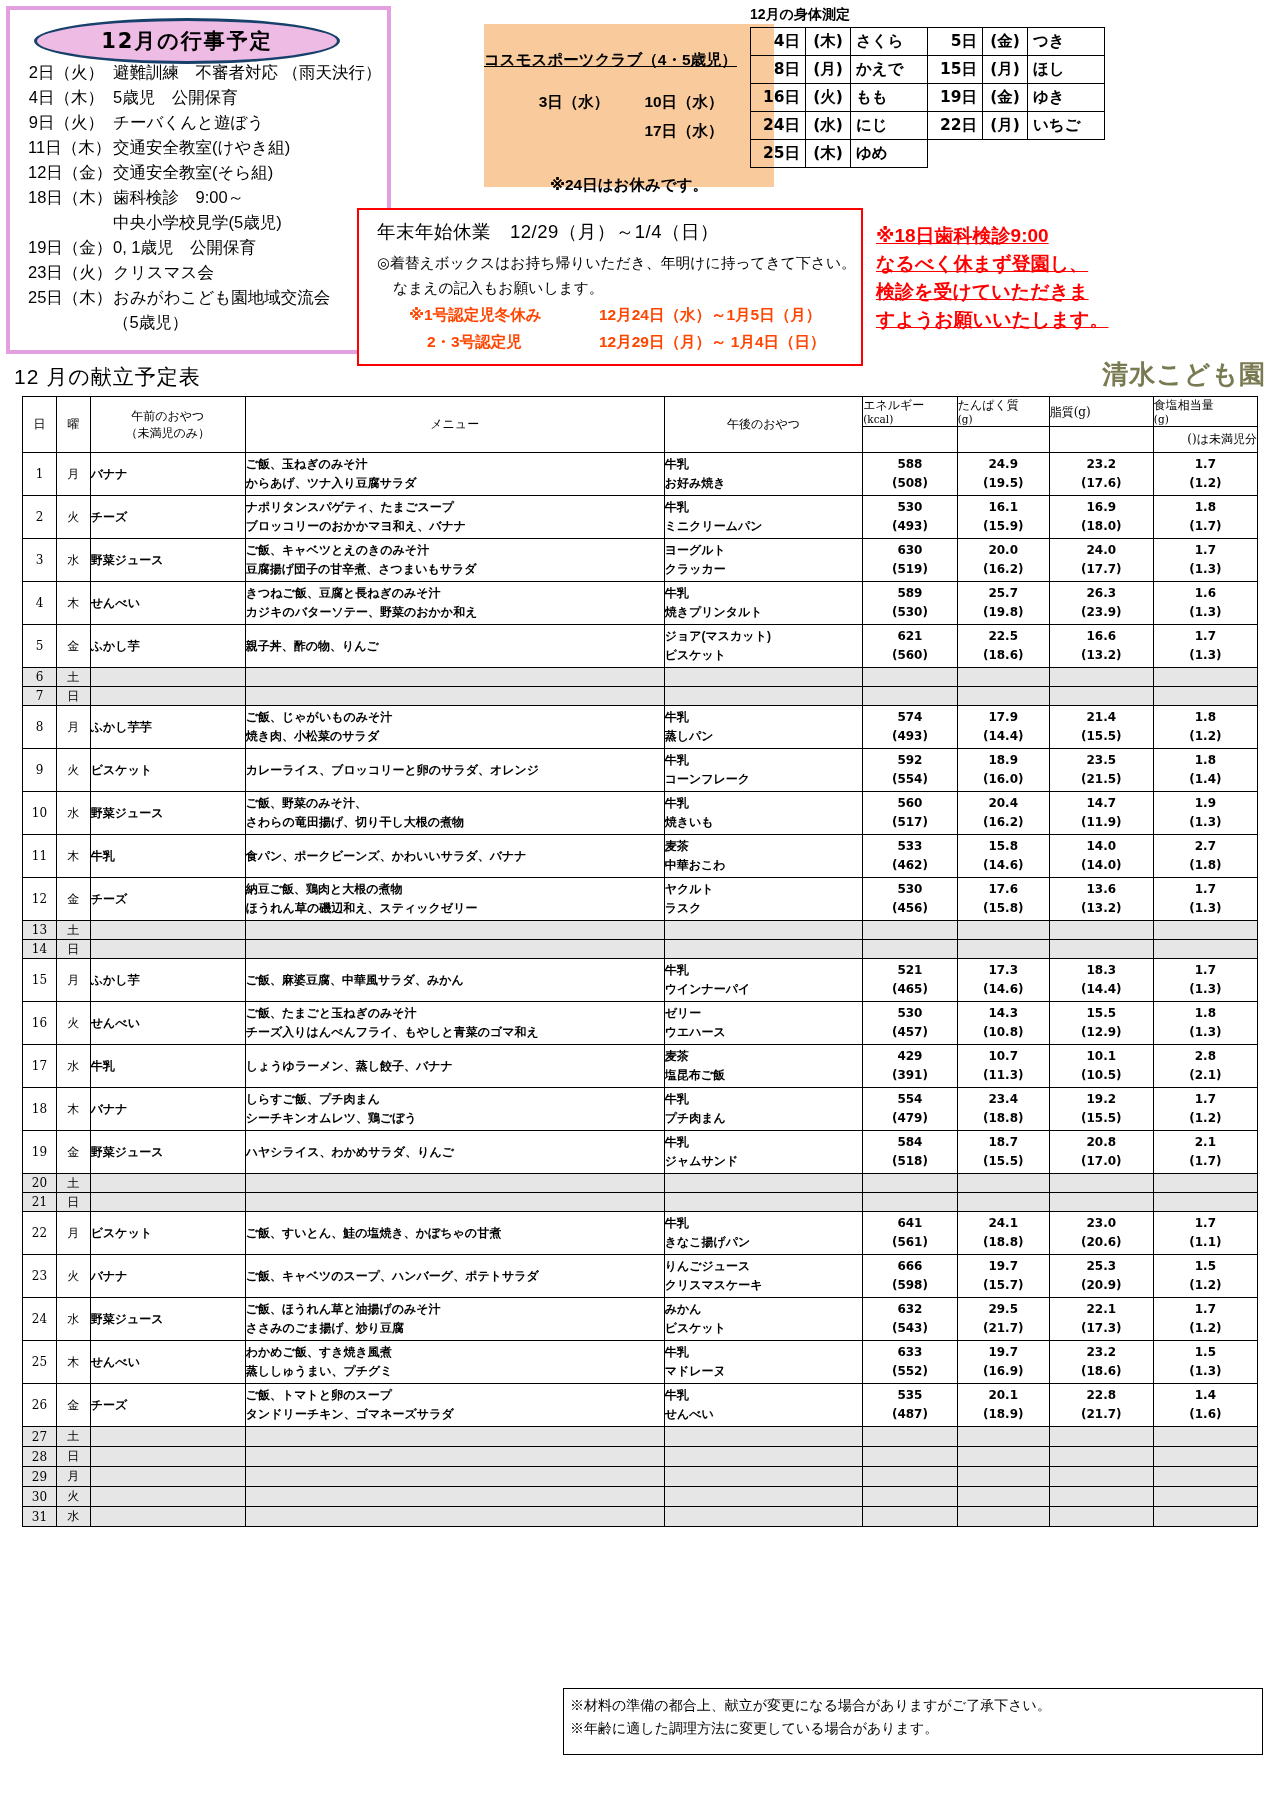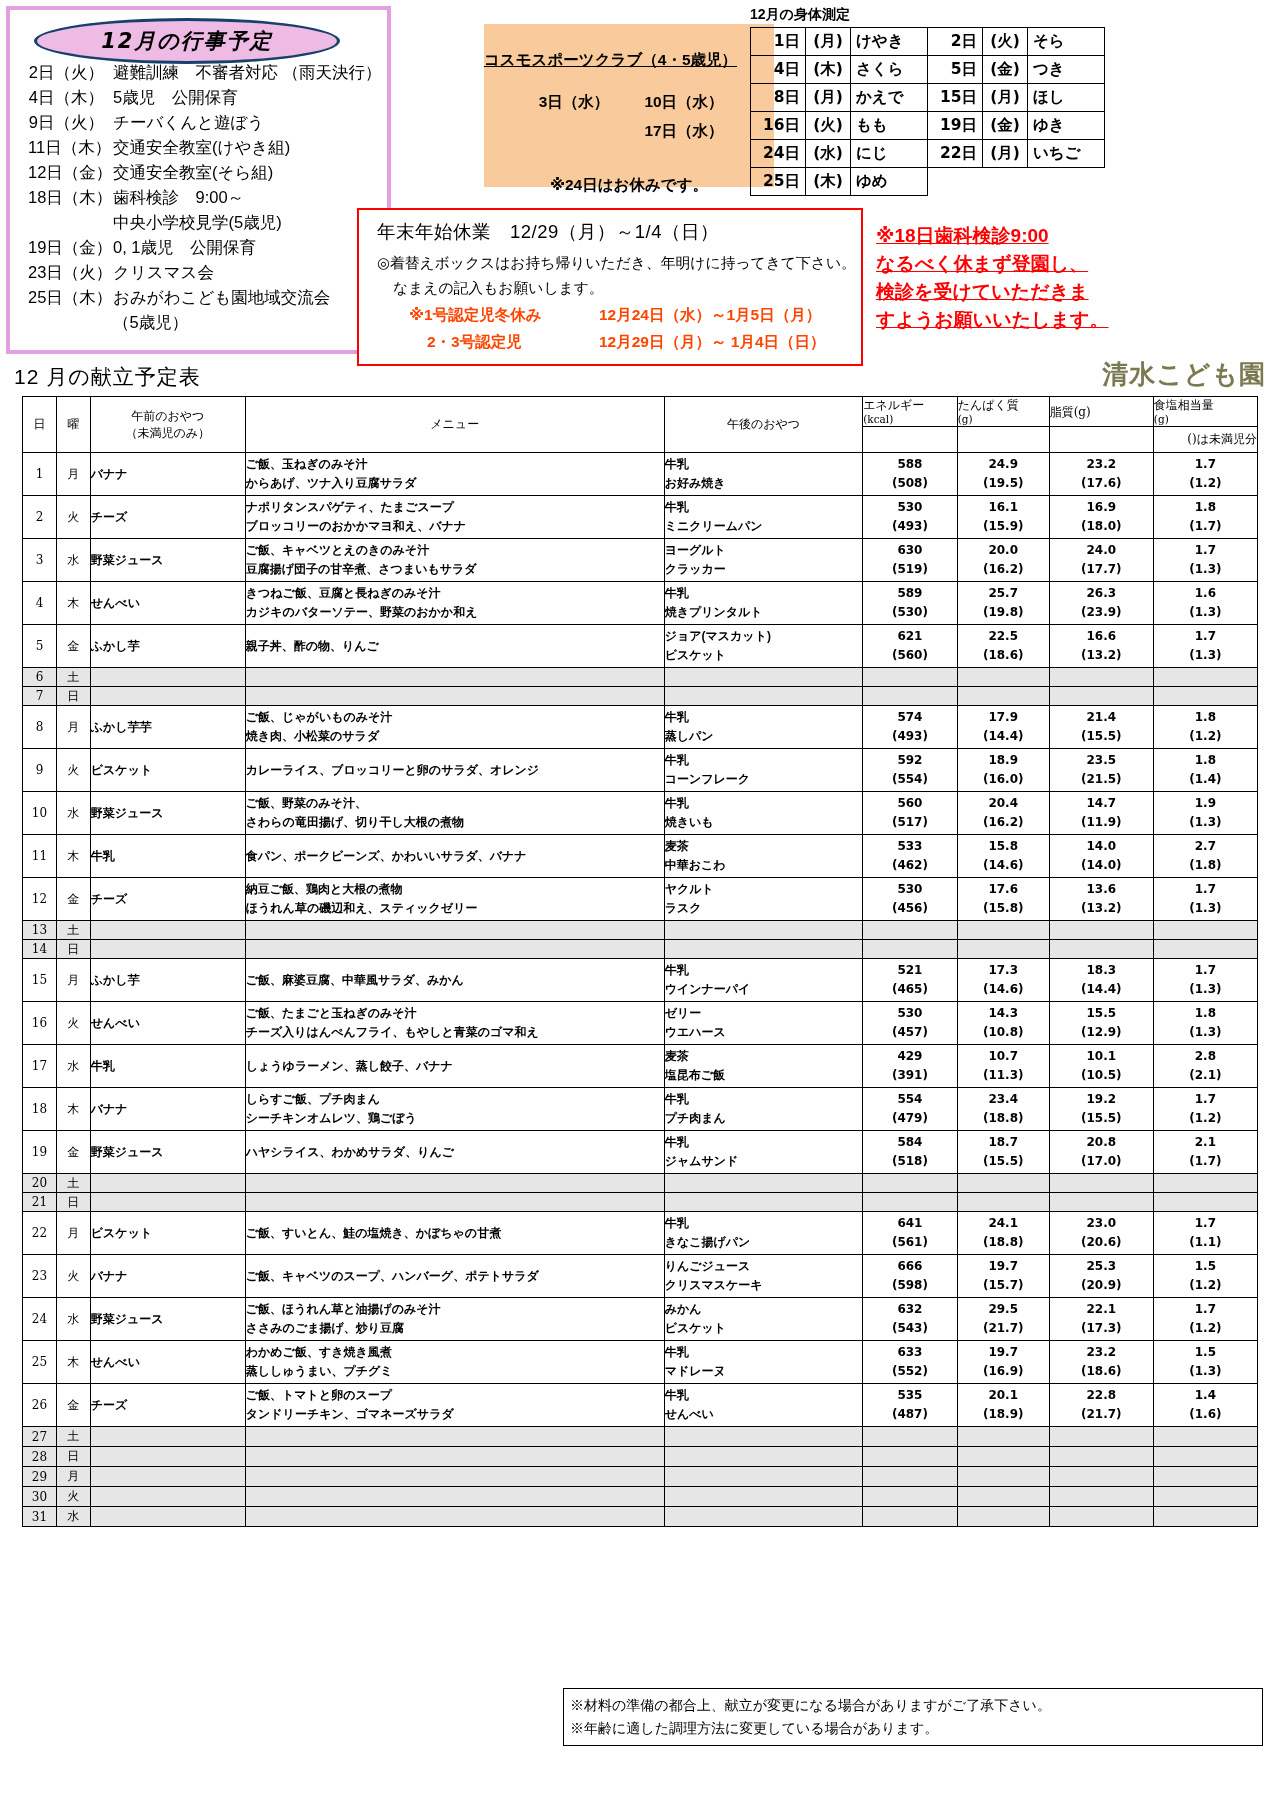--- a/index.html
+++ b/index.html
@@ -21,21 +21,20 @@
     border:4px solid #e39fe0;background:#fff;box-sizing:border-box;
   }
   #events-title-wrap{position:relative;height:44px;margin-top:6px;}
   #events-title{
     position:absolute;left:24px;top:2px;width:300px;height:40px;
     border:3px solid #17406a;border-radius:50%/50%;
     background:#edbbe4;
     display:flex;align-items:center;justify-content:center;
     font-size:21px;font-weight:bold;letter-spacing:2px;color:#000;
     font-family:"DejaVu Sans",sans-serif;
-    font-style:italic;
   }
   .event-row{display:flex;font-size:16.5px;line-height:25px;padding-left:18px;white-space:nowrap;}
   .event-date{width:76px;text-align:right;padding-right:9px;flex:none;}
   .event-desc{flex:1;}
   .event-indent{padding-left:103px;}
 
   
   #cosmos-box{
     position:absolute;left:484px;top:24px;width:290px;height:163px;
     background:#f9ca9b;box-sizing:border-box;padding-top:10px;
@@ -135,21 +134,21 @@
     font-family:"DejaVu Sans",sans-serif;
   }
   .num.dotted{border-left:1.2px dotted #000 !important;}
   tr.data-row td{height:42px;}
   tr.weekend td{height:18px;background:#e6e6e6;}
   tr.weekend .r-day,tr.weekend .r-dow{font-size:12.5px;}
   tr.tail td{height:19px;background:#e6e6e6;}
 
   
   #footnote{
-    position:absolute;left:563px;top:1688px;width:700px;height:58px;
+    position:absolute;left:563px;top:1688px;width:700px;height:67px;
     border:1.1px solid #000;background:#fff;box-sizing:border-box;
     padding:5px 0 0 6px;
   }
   #footnote div{font-size:14px;line-height:23px;font-family:"DejaVu Serif",serif;}
 </style>
 </head>
 <body>
 
 <div id="top-area">
 
@@ -212,28 +211,20 @@
       <span class="c-a"></span><span class="c-b">17日（水）</span>
     </div>
     <div id="cosmos-note">※24日はお休みです。</div>
   </div>
 
   <div id="measure-wrap">
     <div id="measure-title">12月の身体測定</div>
     <table id="measure-table">
       <tbody id="measure-body">
           <tr>
-            <td class="m-day">1日</td>
-            <td class="m-dow">(月)</td>
-            <td class="m-cls">けやき</td>
-            <td class="m-day">2日</td>
-            <td class="m-dow">(火)</td>
-            <td class="m-cls">そら</td>
-          </tr>
-          <tr>
             <td class="m-day">4日</td>
             <td class="m-dow">(木)</td>
             <td class="m-cls">さくら</td>
             <td class="m-day">5日</td>
             <td class="m-dow">(金)</td>
             <td class="m-cls">つき</td>
           </tr>
           <tr>
             <td class="m-day">8日</td>
             <td class="m-dow">(月)</td>

